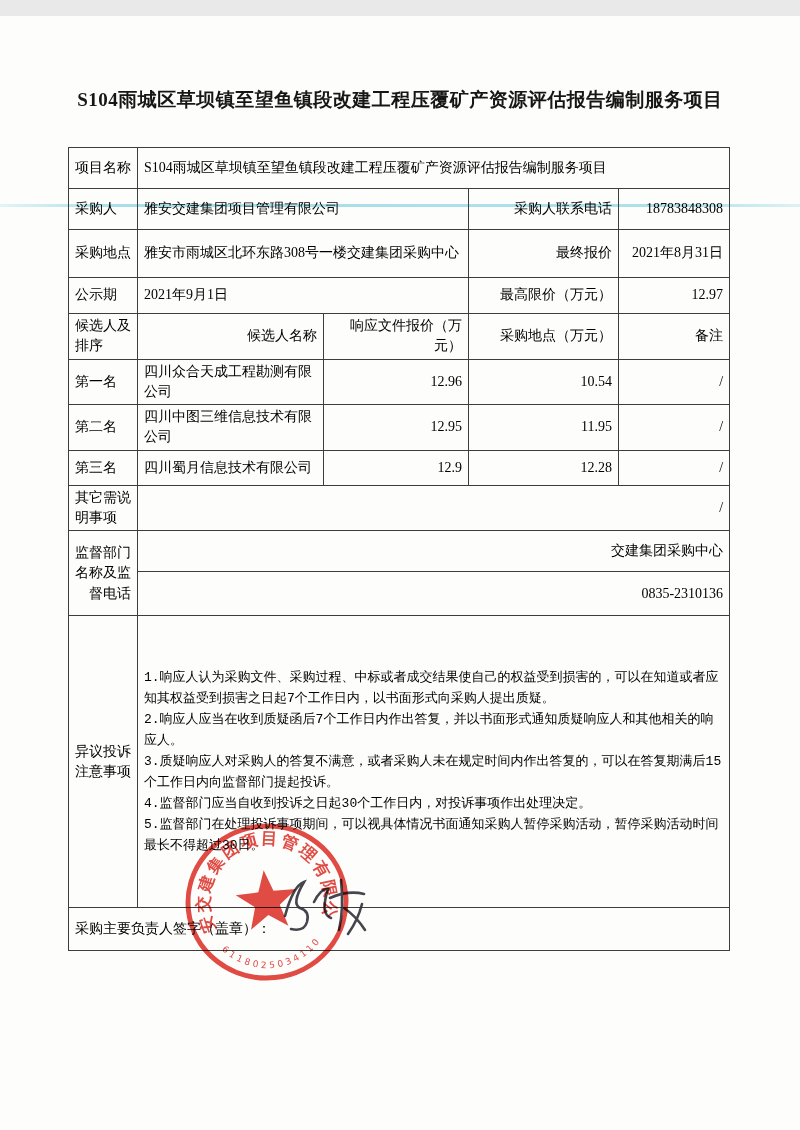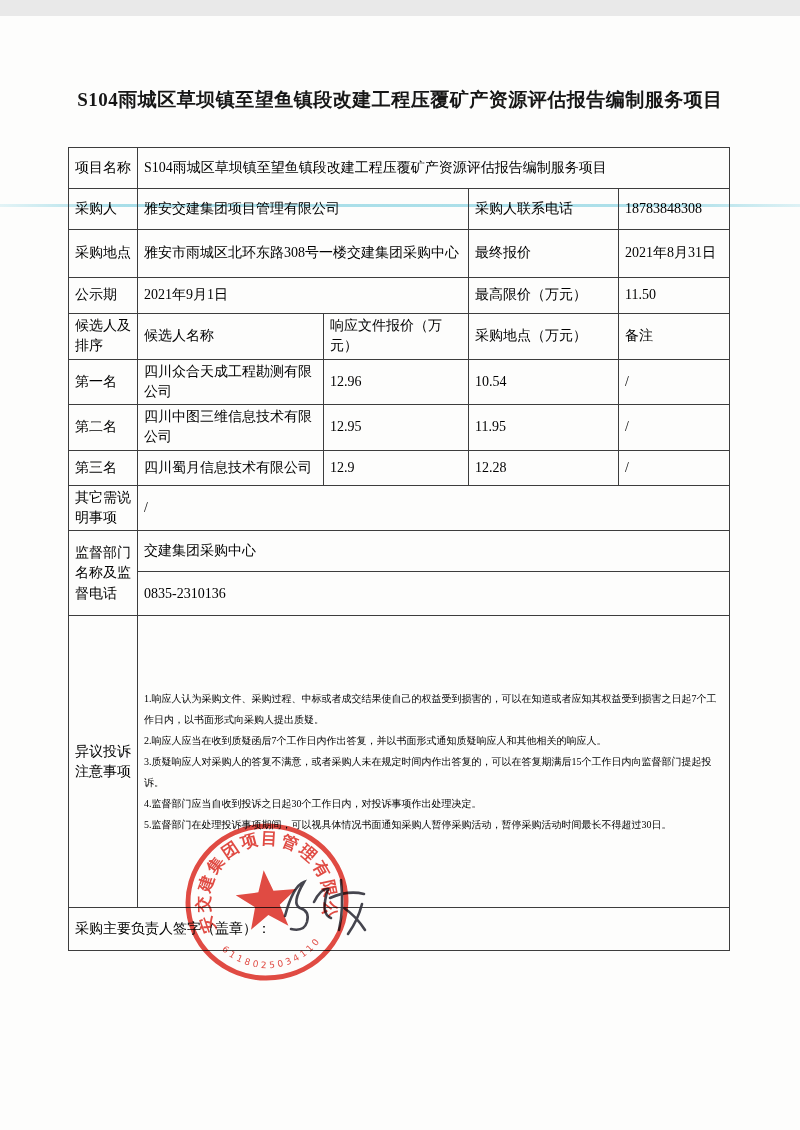--- a/index.html
+++ b/index.html
@@ -18,25 +18,25 @@
     position:absolute; left:68px; top:131px; width:661px;
     border-collapse:collapse; table-layout:fixed;
     font-size:14px; color:#000000;
   }
   table.notice td {
     border:1px solid #3d3d3d; padding:2px 6px;
     vertical-align:middle; line-height:1.45;
     overflow:hidden;
   }
   td.lab { padding-left:5px; padding-right:2px; text-align:left; }
-  td.cen { text-align:left; }
+  td.cen { text-align:right; }
   td.lft { text-align:left; }
   td.loc-val { padding-right:12px; }
   td.objection-cell { padding:8px 10px 8px 8px; }
-  .obj-item { text-align:left; line-height:21px; font-size:10px; }
+  .obj-item { text-align:left; line-height:21px; font-size:13px;font-family:Liberation Mono, monospace; }
   td.sign-cell { text-align:left; padding-left:6px; font-size:14px; }
   
   .scan-line {
     position:absolute; left:0; top:188px; width:800px; height:3px;
     background:linear-gradient(to right, rgba(150,215,228,.25), rgba(140,212,226,.75) 15%, rgba(140,212,226,.7) 85%, rgba(150,215,228,.3));
     pointer-events:none;
   }
   .stamp {
     position:absolute; left:183px; top:804px; width:168px; height:164px;
     opacity:.9; mix-blend-mode:multiply; transform:rotate(-6deg);
@@ -78,21 +78,21 @@
       <tr style="height:48px">
         <td class="lab">采购地点</td>
         <td class="lft loc-val" colspan="2">雅安市雨城区北环东路308号一楼交建集团采购中心</td>
         <td class="cen">最终报价</td>
         <td class="cen">2021年8月31日</td>
       </tr>
       <tr style="height:36px">
         <td class="lab">公示期</td>
         <td class="lft" colspan="2">2021年9月1日</td>
         <td class="cen">最高限价（万元）</td>
-        <td class="cen">11.50</td>
+        <td class="cen">12.97</td>
       </tr>
       <tr style="height:40px">
         <td class="lab">候选人及排序</td>
         <td class="cen">候选人名称</td>
         <td class="cen">响应文件报价（万元）</td>
         <td class="cen">采购地点（万元）</td>
         <td class="cen">备注</td>
       </tr>
       <tr style="height:45px">
         <td class="lab">第一名</td>

